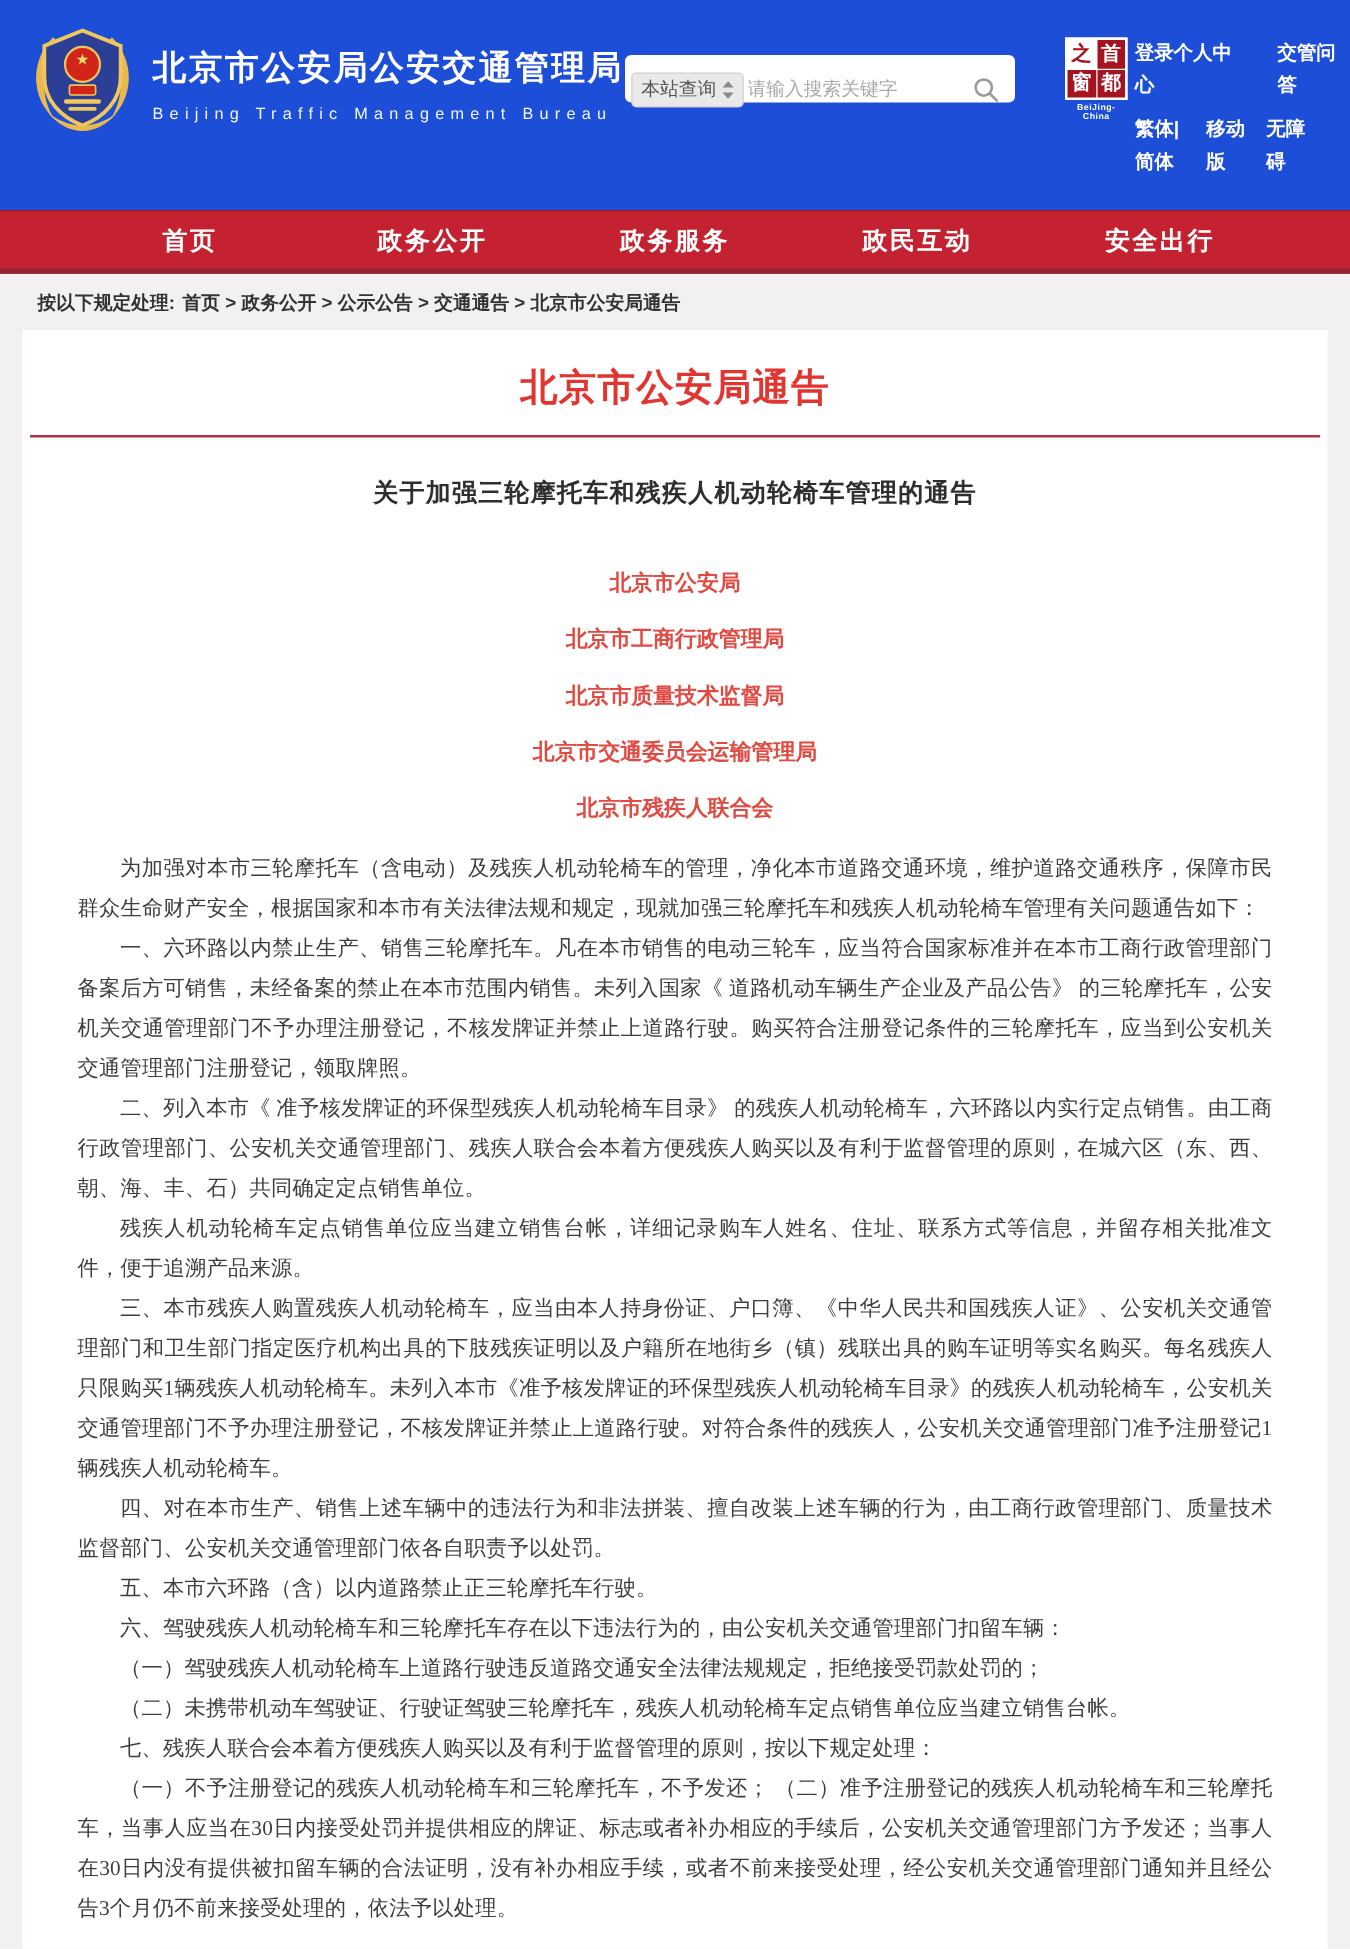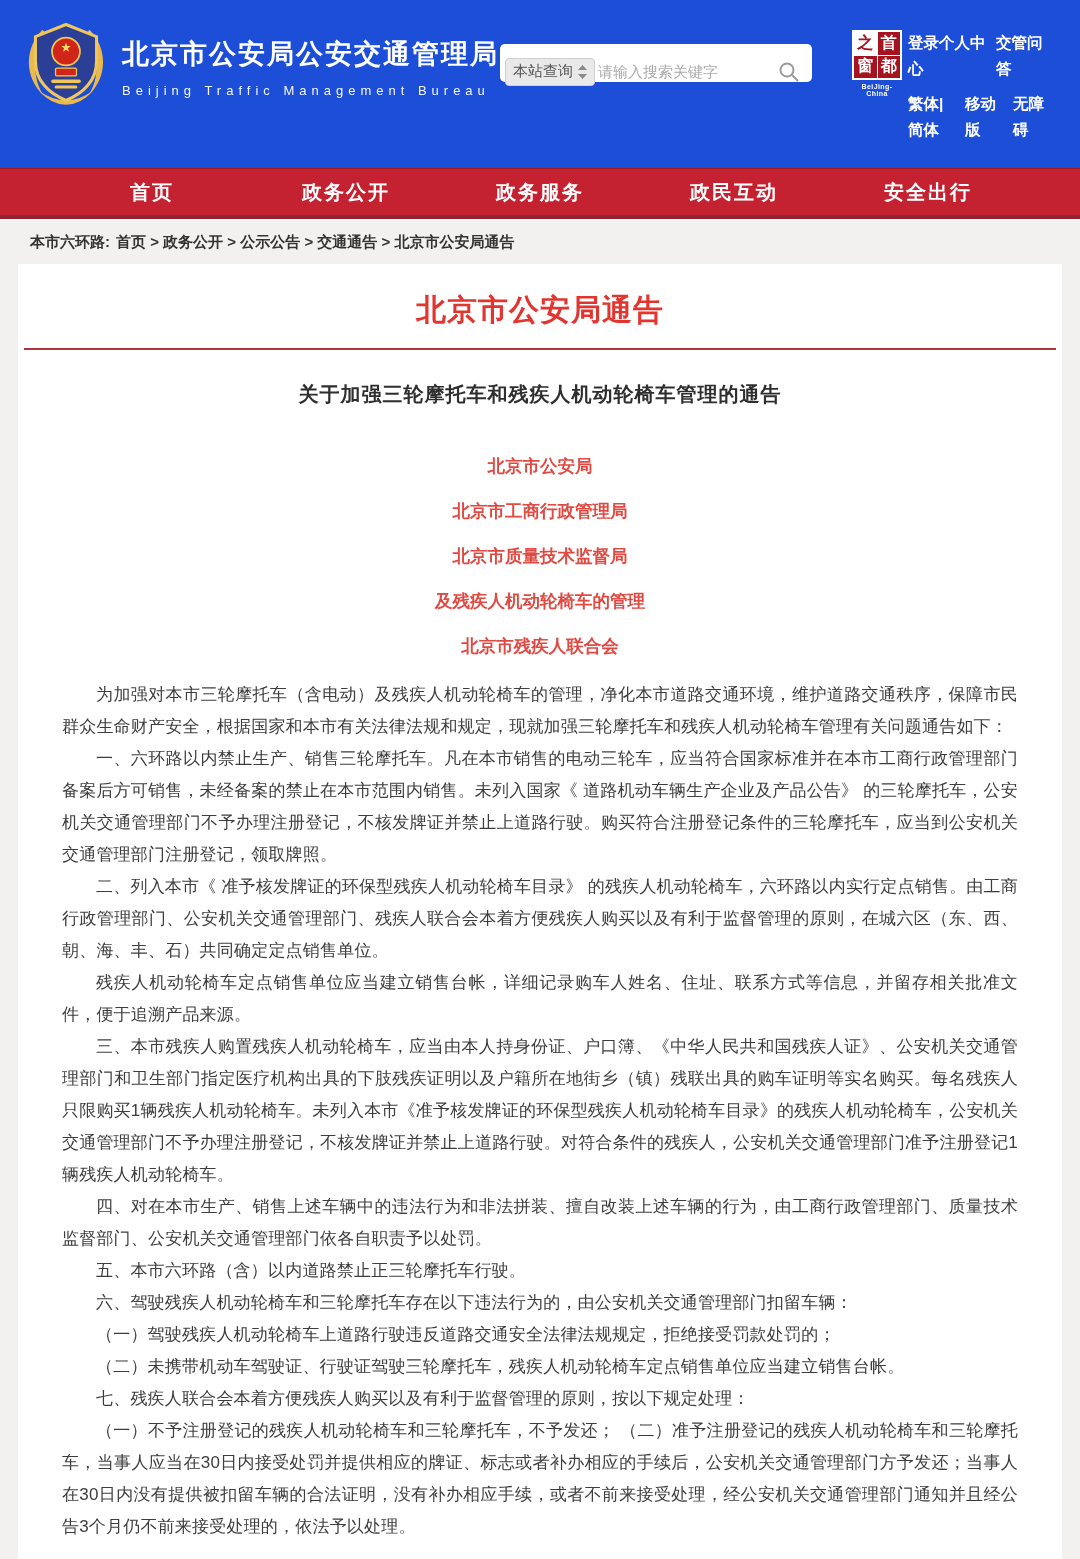--- a/index.html
+++ b/index.html
@@ -36,21 +36,21 @@
     display:grid; grid-template-columns:1fr 1fr; grid-template-rows:1fr 1fr; gap:1px;
   }
   .cw-cell { display:flex; align-items:center; justify-content:center; font-size:16px; font-weight:bold; }
   .cw-cell.light { background:#fff; color:#a51320; }
   .cw-cell.dark  { background:#a51320; color:#fff; }
   .cw-caption { font-size:7px; color:#fff; margin-top:3px; font-weight:bold; letter-spacing:.4px; }
   .top-links {
     position:absolute; left:908px; top:30px; width:168px; color:#fff;
     font-weight:bold; font-size:15.5px; line-height:26px;
   }
-  .tl-row { display:flex; gap:8px; }
+  .tl-row { display:flex; gap:34px; }
   .tl-row2 { margin-top:9px; gap:15px; }
   .tl { cursor:pointer; word-break:break-all; }
   .tl-login { width:80px; } .tl-qa { width:50px; } .tl-lang { width:42px; }
   .tl-mobile { width:33px; } .tl-access { width:33px; }
   
   .nav {
     height:51px; background:#c52231; border-top:1px solid #a31523;
     border-bottom:4px solid #8f2433; display:flex; align-items:center; padding:0 55px;
   }
   .nav-item {
@@ -69,21 +69,21 @@
     text-align:center; font-family:"Liberation Serif","DejaVu Serif",serif;
     font-size:17px; color:#3d3d3d; margin-top:15px;
   }
   .red-rule { border:0; border-top:2px solid #b03340; margin:17px -38px 0; }
   .doc-h2 { text-align:center; color:#2e2e2e; font-size:20px; font-weight:bold; letter-spacing:1px; margin-top:31px; }
   .issuers { margin-top:46px; }
   .issuer { text-align:center; color:#e04a42; font-size:17.5px; font-weight:bold; margin-bottom:21px; }
   .bodytext { margin-top:14px; }
   .para {
     font-size:17px; color:#3d3d3d; line-height:32px; text-align:justify;
-    text-indent:2em; letter-spacing:.2px;
+    text-indent:2em; letter-spacing:.2px;font-family:Liberation Serif, serif;
   }
 </style>
 </head>
 <body>
 
 <div class="page">
 
   <header class="header">
     <div class="badge">
       <svg viewBox="0 0 110 110" width="96" height="100">
@@ -145,33 +145,33 @@
 
   <nav class="nav">
       <div class="nav-item">首页</div>
       <div class="nav-item">政务公开</div>
       <div class="nav-item">政务服务</div>
       <div class="nav-item">政民互动</div>
       <div class="nav-item">安全出行</div>
     </nav>
 
   <div class="breadcrumb">
-    <span class="bc-label">本市六环路:</span><span class="bc-path"><span class="crumb">首页</span><span class="crumb">政务公开</span><span class="crumb">公示公告</span><span class="crumb">交通通告</span><span class="crumb">北京市公安局通告</span></span>
+    <span class="bc-label">按以下规定处理:</span><span class="bc-path"><span class="crumb">首页</span><span class="crumb">政务公开</span><span class="crumb">公示公告</span><span class="crumb">交通通告</span><span class="crumb">北京市公安局通告</span></span>
   </div>
 
   <main class="card">
     <h1 class="doc-h1">北京市公安局通告</h1>
     <hr class="red-rule">
     <h2 class="doc-h2">关于加强三轮摩托车和残疾人机动轮椅车管理的通告</h2>
 
     <div class="issuers">
         <p class="issuer">北京市公安局</p>
         <p class="issuer">北京市工商行政管理局</p>
         <p class="issuer">北京市质量技术监督局</p>
-        <p class="issuer">及残疾人机动轮椅车的管理</p>
+        <p class="issuer">北京市交通委员会运输管理局</p>
         <p class="issuer">北京市残疾人联合会</p>
       </div>
 
     <div class="bodytext">
         <p class="para">为加强对本市三轮摩托车（含电动）及残疾人机动轮椅车的管理，净化本市道路交通环境，维护道路交通秩序，保障市民群众生命财产安全，根据国家和本市有关法律法规和规定，现就加强三轮摩托车和残疾人机动轮椅车管理有关问题通告如下：</p>
         <p class="para">一、六环路以内禁止生产、销售三轮摩托车。凡在本市销售的电动三轮车，应当符合国家标准并在本市工商行政管理部门备案后方可销售，未经备案的禁止在本市范围内销售。未列入国家《 道路机动车辆生产企业及产品公告》 的三轮摩托车，公安机关交通管理部门不予办理注册登记，不核发牌证并禁止上道路行驶。购买符合注册登记条件的三轮摩托车，应当到公安机关交通管理部门注册登记，领取牌照。</p>
         <p class="para">二、列入本市《 准予核发牌证的环保型残疾人机动轮椅车目录》 的残疾人机动轮椅车，六环路以内实行定点销售。由工商行政管理部门、公安机关交通管理部门、残疾人联合会本着方便残疾人购买以及有利于监督管理的原则，在城六区（东、西、朝、海、丰、石）共同确定定点销售单位。</p>
         <p class="para">残疾人机动轮椅车定点销售单位应当建立销售台帐，详细记录购车人姓名、住址、联系方式等信息，并留存相关批准文件，便于追溯产品来源。</p>
         <p class="para">三、本市残疾人购置残疾人机动轮椅车，应当由本人持身份证、户口簿、《中华人民共和国残疾人证》、公安机关交通管理部门和卫生部门指定医疗机构出具的下肢残疾证明以及户籍所在地街乡（镇）残联出具的购车证明等实名购买。每名残疾人只限购买1辆残疾人机动轮椅车。未列入本市《准予核发牌证的环保型残疾人机动轮椅车目录》的残疾人机动轮椅车，公安机关交通管理部门不予办理注册登记，不核发牌证并禁止上道路行驶。对符合条件的残疾人，公安机关交通管理部门准予注册登记1辆残疾人机动轮椅车。</p>
         <p class="para">四、对在本市生产、销售上述车辆中的违法行为和非法拼装、擅自改装上述车辆的行为，由工商行政管理部门、质量技术监督部门、公安机关交通管理部门依各自职责予以处罚。</p>

